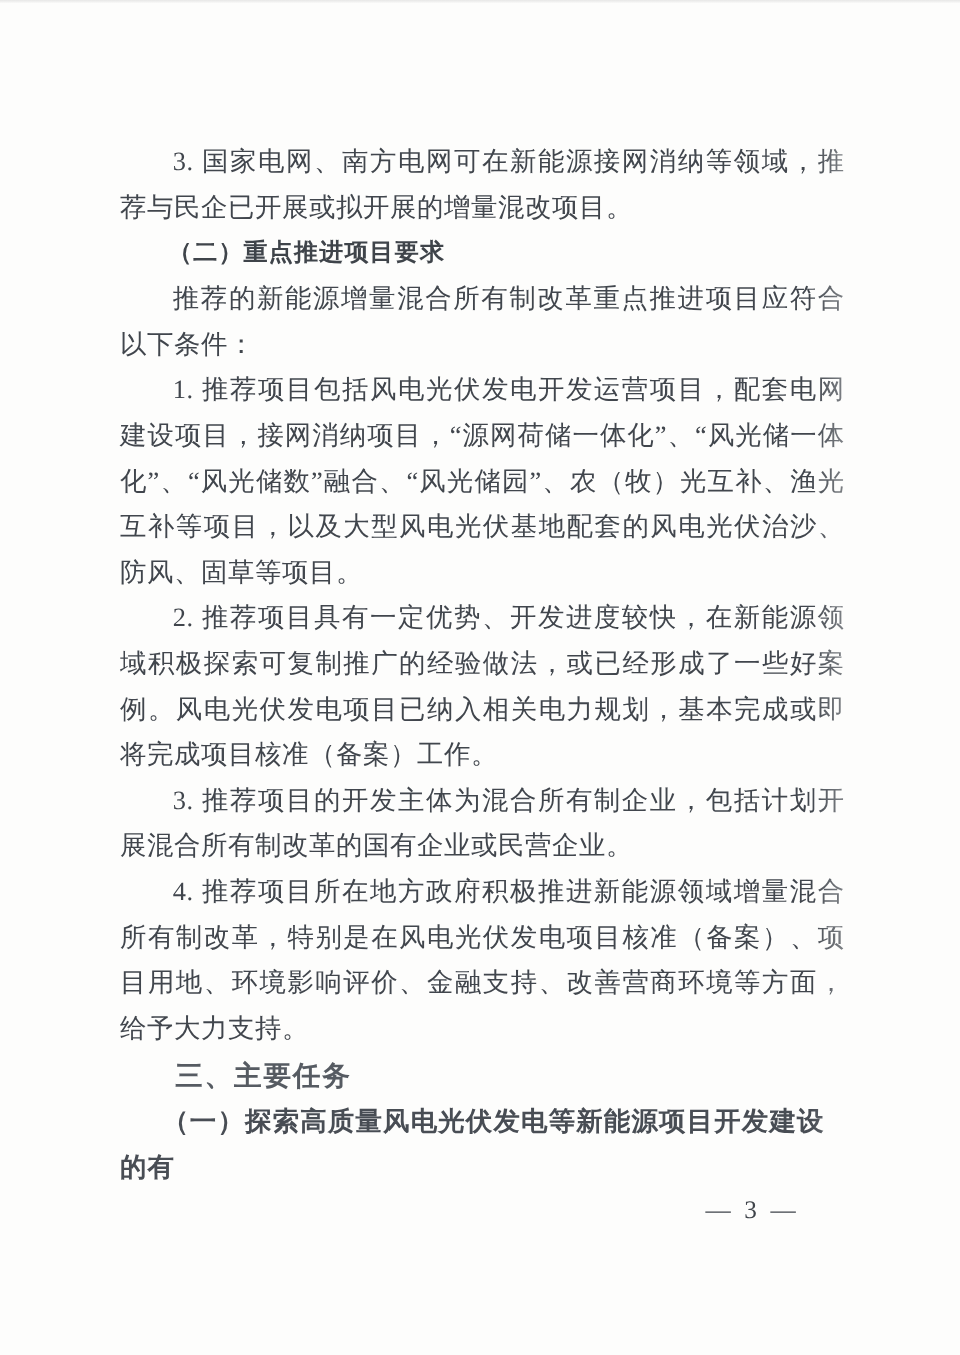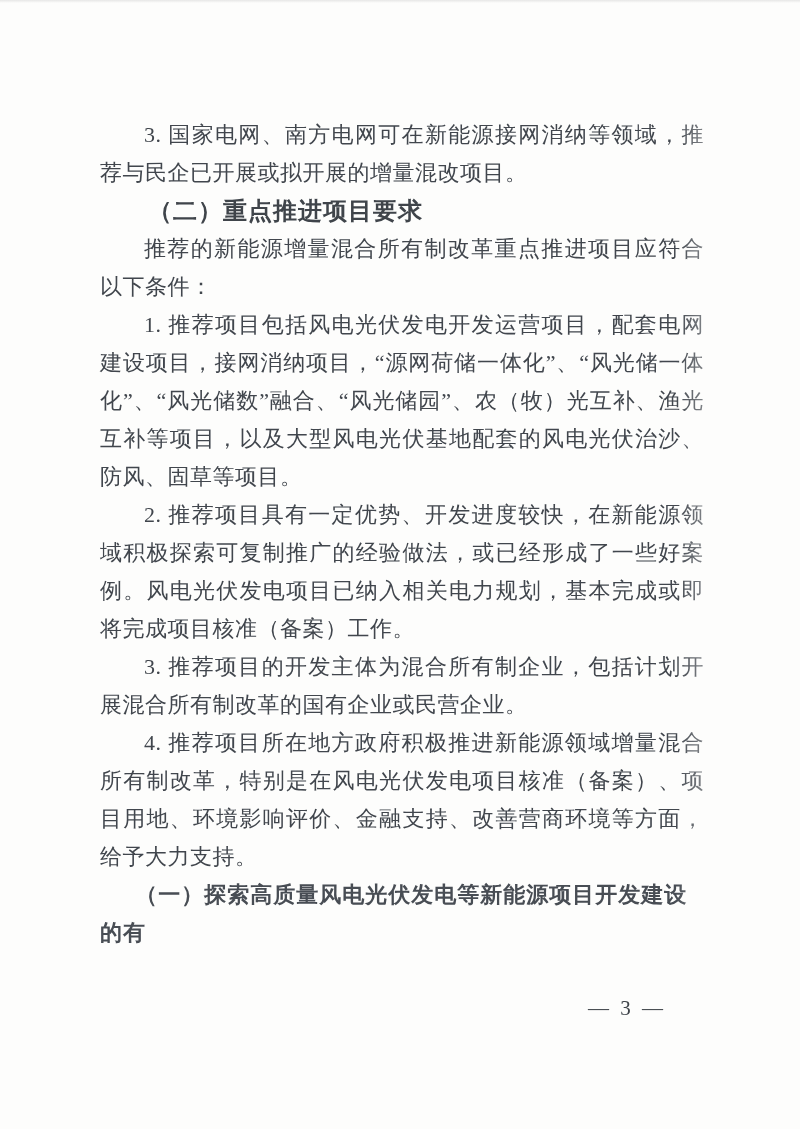--- a/index.html
+++ b/index.html
@@ -36,21 +36,21 @@
   .para {
     font-size: 22px;
     line-height: 38px;
     letter-spacing: 0.5px;
     color: #41464d;
     text-align: justify;
     text-indent: 2em;
     margin: 5px 0 5px 0;
   }
   .heading-sub {
-    font-size: 24px;
+    font-size: 20px;
     line-height: 38px;
     color: #3f444a;
     font-weight: 700;
     text-indent: 2em;
     letter-spacing: 1px;
     margin: 6px 0 6px 0;
   }
   .heading-main {
     font-family: "Liberation Sans", "DejaVu Sans", sans-serif;
     font-size: 23px;
@@ -104,20 +104,21 @@
     <p class="para">推荐的新能源增量混合所有制改革重点推进项目应符合以下条件：</p>
 
     <p class="para">1. 推荐项目包括风电光伏发电开发运营项目，配套电网建设项目，接网消纳项目，“源网荷储一体化”、“风光储一体化”、“风光储数”融合、“风光储园”、农（牧）光互补、渔光互补等项目，以及大型风电光伏基地配套的风电光伏治沙、防风、固草等项目。</p>
 
     <p class="para">2. 推荐项目具有一定优势、开发进度较快，在新能源领域积极探索可复制推广的经验做法，或已经形成了一些好案例。风电光伏发电项目已纳入相关电力规划，基本完成或即将完成项目核准（备案）工作。</p>
 
     <p class="para">3. 推荐项目的开发主体为混合所有制企业，包括计划开展混合所有制改革的国有企业或民营企业。</p>
 
     <p class="para">4. 推荐项目所在地方政府积极推进新能源领域增量混合所有制改革，特别是在风电光伏发电项目核准（备案）、项目用地、环境影响评价、金融支持、改善营商环境等方面，给予大力支持。</p>
 
+    <p class="heading-main">三、主要任务</p>
 
     <p class="heading-task">（一）探索高质量风电光伏发电等新能源项目开发建设的有</p>
   </div>
 
   <div class="page-number">— 3 —</div>
 
   <div class="scan-fade-right"></div>
 </div>
 
 </body></html>

